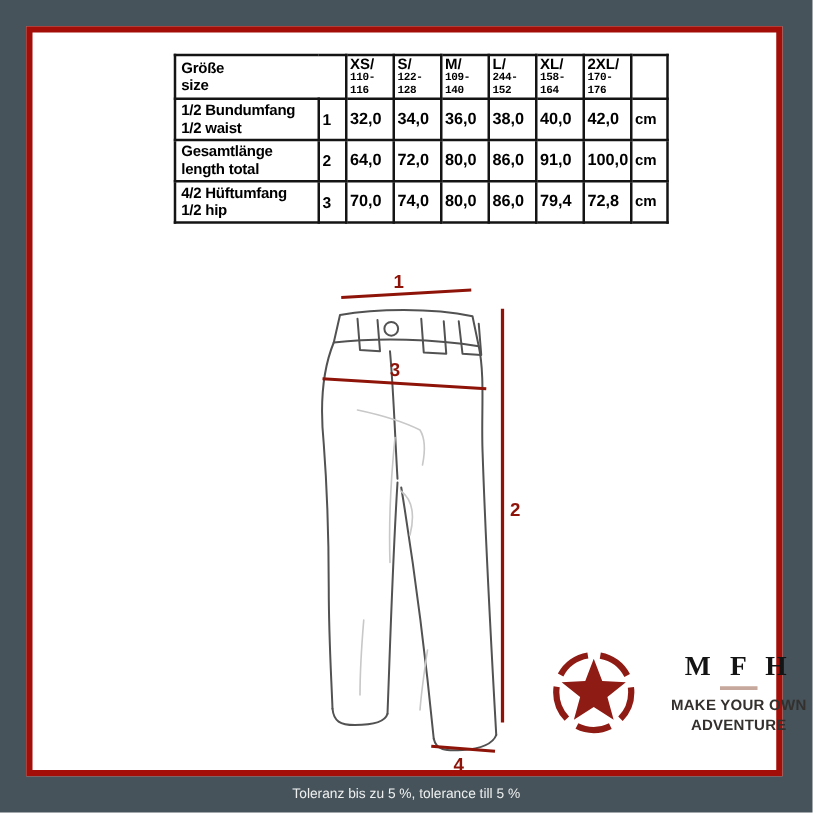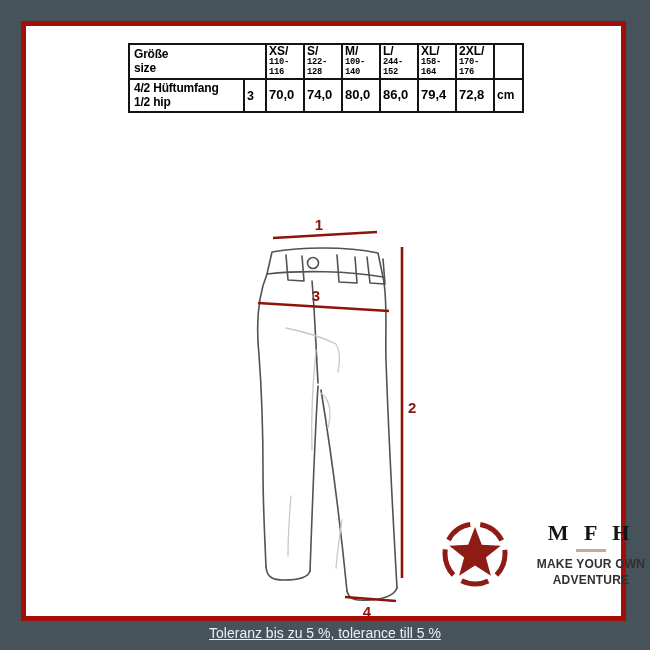--- a/index.html
+++ b/index.html
@@ -10,21 +10,21 @@
   }
   .frame {
     position:absolute; left:21px; top:21px; right:24px; bottom:29px;
     background:#ffffff; border:5px solid #a30e08;
   }
   .layer { position:absolute; inset:0; }
   svg.draw { position:absolute; left:0; top:0; width:595px; height:590px; }
 
   
   table.size {
-    position:absolute; left:102px; top:17px; width:394px;
+    position:absolute; left:113px; top:17px; width:394px;
     border-collapse:collapse; table-layout:fixed;
     color:#000; font-weight:bold;
   }
   table.size td {
     border:2px solid #141414; padding:0 2px; text-align:left;
     font-size:13px; line-height:1.12; height:31px; overflow:hidden;
   }
   table.size td.lbl { text-align:left; font-size:12.5px; padding-left:4px; letter-spacing:-0.2px; }
   table.size td.num { font-size:12.5px; }
   table.size td.unit { font-size:12px; }
@@ -40,21 +40,21 @@
     font-size:22px; letter-spacing:5px; color:#141414; white-space:nowrap;
   }
   .brand-divider { width:30px; height:3px; background:#c7a89c; margin:3px auto 5px auto; }
   .tagline {
     font-size:12px; font-weight:bold; color:#33302e; line-height:1.3; letter-spacing:0.2px;
   }
 
   
   .tolerance {
     position:absolute; left:0; right:0; bottom:9px; text-align:center;
-    color:#eef0f0; font-size:14px; font-weight:normal;text-decoration:underline;
+    color:#eef0f0; font-size:11px; font-weight:normal;
   }
 
   
   .pants  { stroke:#525252; stroke-width:1.6; fill:none; stroke-linecap:round; stroke-linejoin:round; }
   .pantsf { stroke:#525252; stroke-width:1.6; fill:#ffffff; stroke-linejoin:round; }
   .detail { stroke:#c8c8c8; stroke-width:1.3; fill:none; stroke-linecap:round; }
   .mline  { stroke:#8e1409; stroke-width:2.6; fill:none; }
   .mlabel { fill:#8e1409; font-family:"Liberation Sans",sans-serif; font-weight:bold; font-size:15px; }
 </style>
 </head>
@@ -139,21 +139,49 @@
           <span class="szl">XL/</span>
           <span class="rng">158-164</span>
         </td>
         <td>
           <span class="szl">2XL/</span>
           <span class="rng">170-176</span>
         </td>
         <td></td>
       </tr>
 
-
+      <tr>
+        <td class="lbl">
+          <span class="szl">1/2 Bundumfang</span>
+          <span class="szl">1/2 waist</span>
+        </td>
+        <td class="num">1</td>
+        <td>32,0</td>
+        <td>34,0</td>
+        <td>36,0</td>
+        <td>38,0</td>
+        <td>40,0</td>
+        <td>42,0</td>
+        <td class="unit">cm</td>
+      </tr>
+
+      <tr>
+        <td class="lbl">
+          <span class="szl">Gesamtlänge</span>
+          <span class="szl">length total</span>
+        </td>
+        <td class="num">2</td>
+        <td>64,0</td>
+        <td>72,0</td>
+        <td>80,0</td>
+        <td>86,0</td>
+        <td>91,0</td>
+        <td>100,0</td>
+        <td class="unit">cm</td>
+      </tr>
 
       <tr>
         <td class="lbl">
           <span class="szl">4/2 Hüftumfang</span>
           <span class="szl">1/2 hip</span>
         </td>
         <td class="num">3</td>
         <td>70,0</td>
         <td>74,0</td>
         <td>80,0</td>

